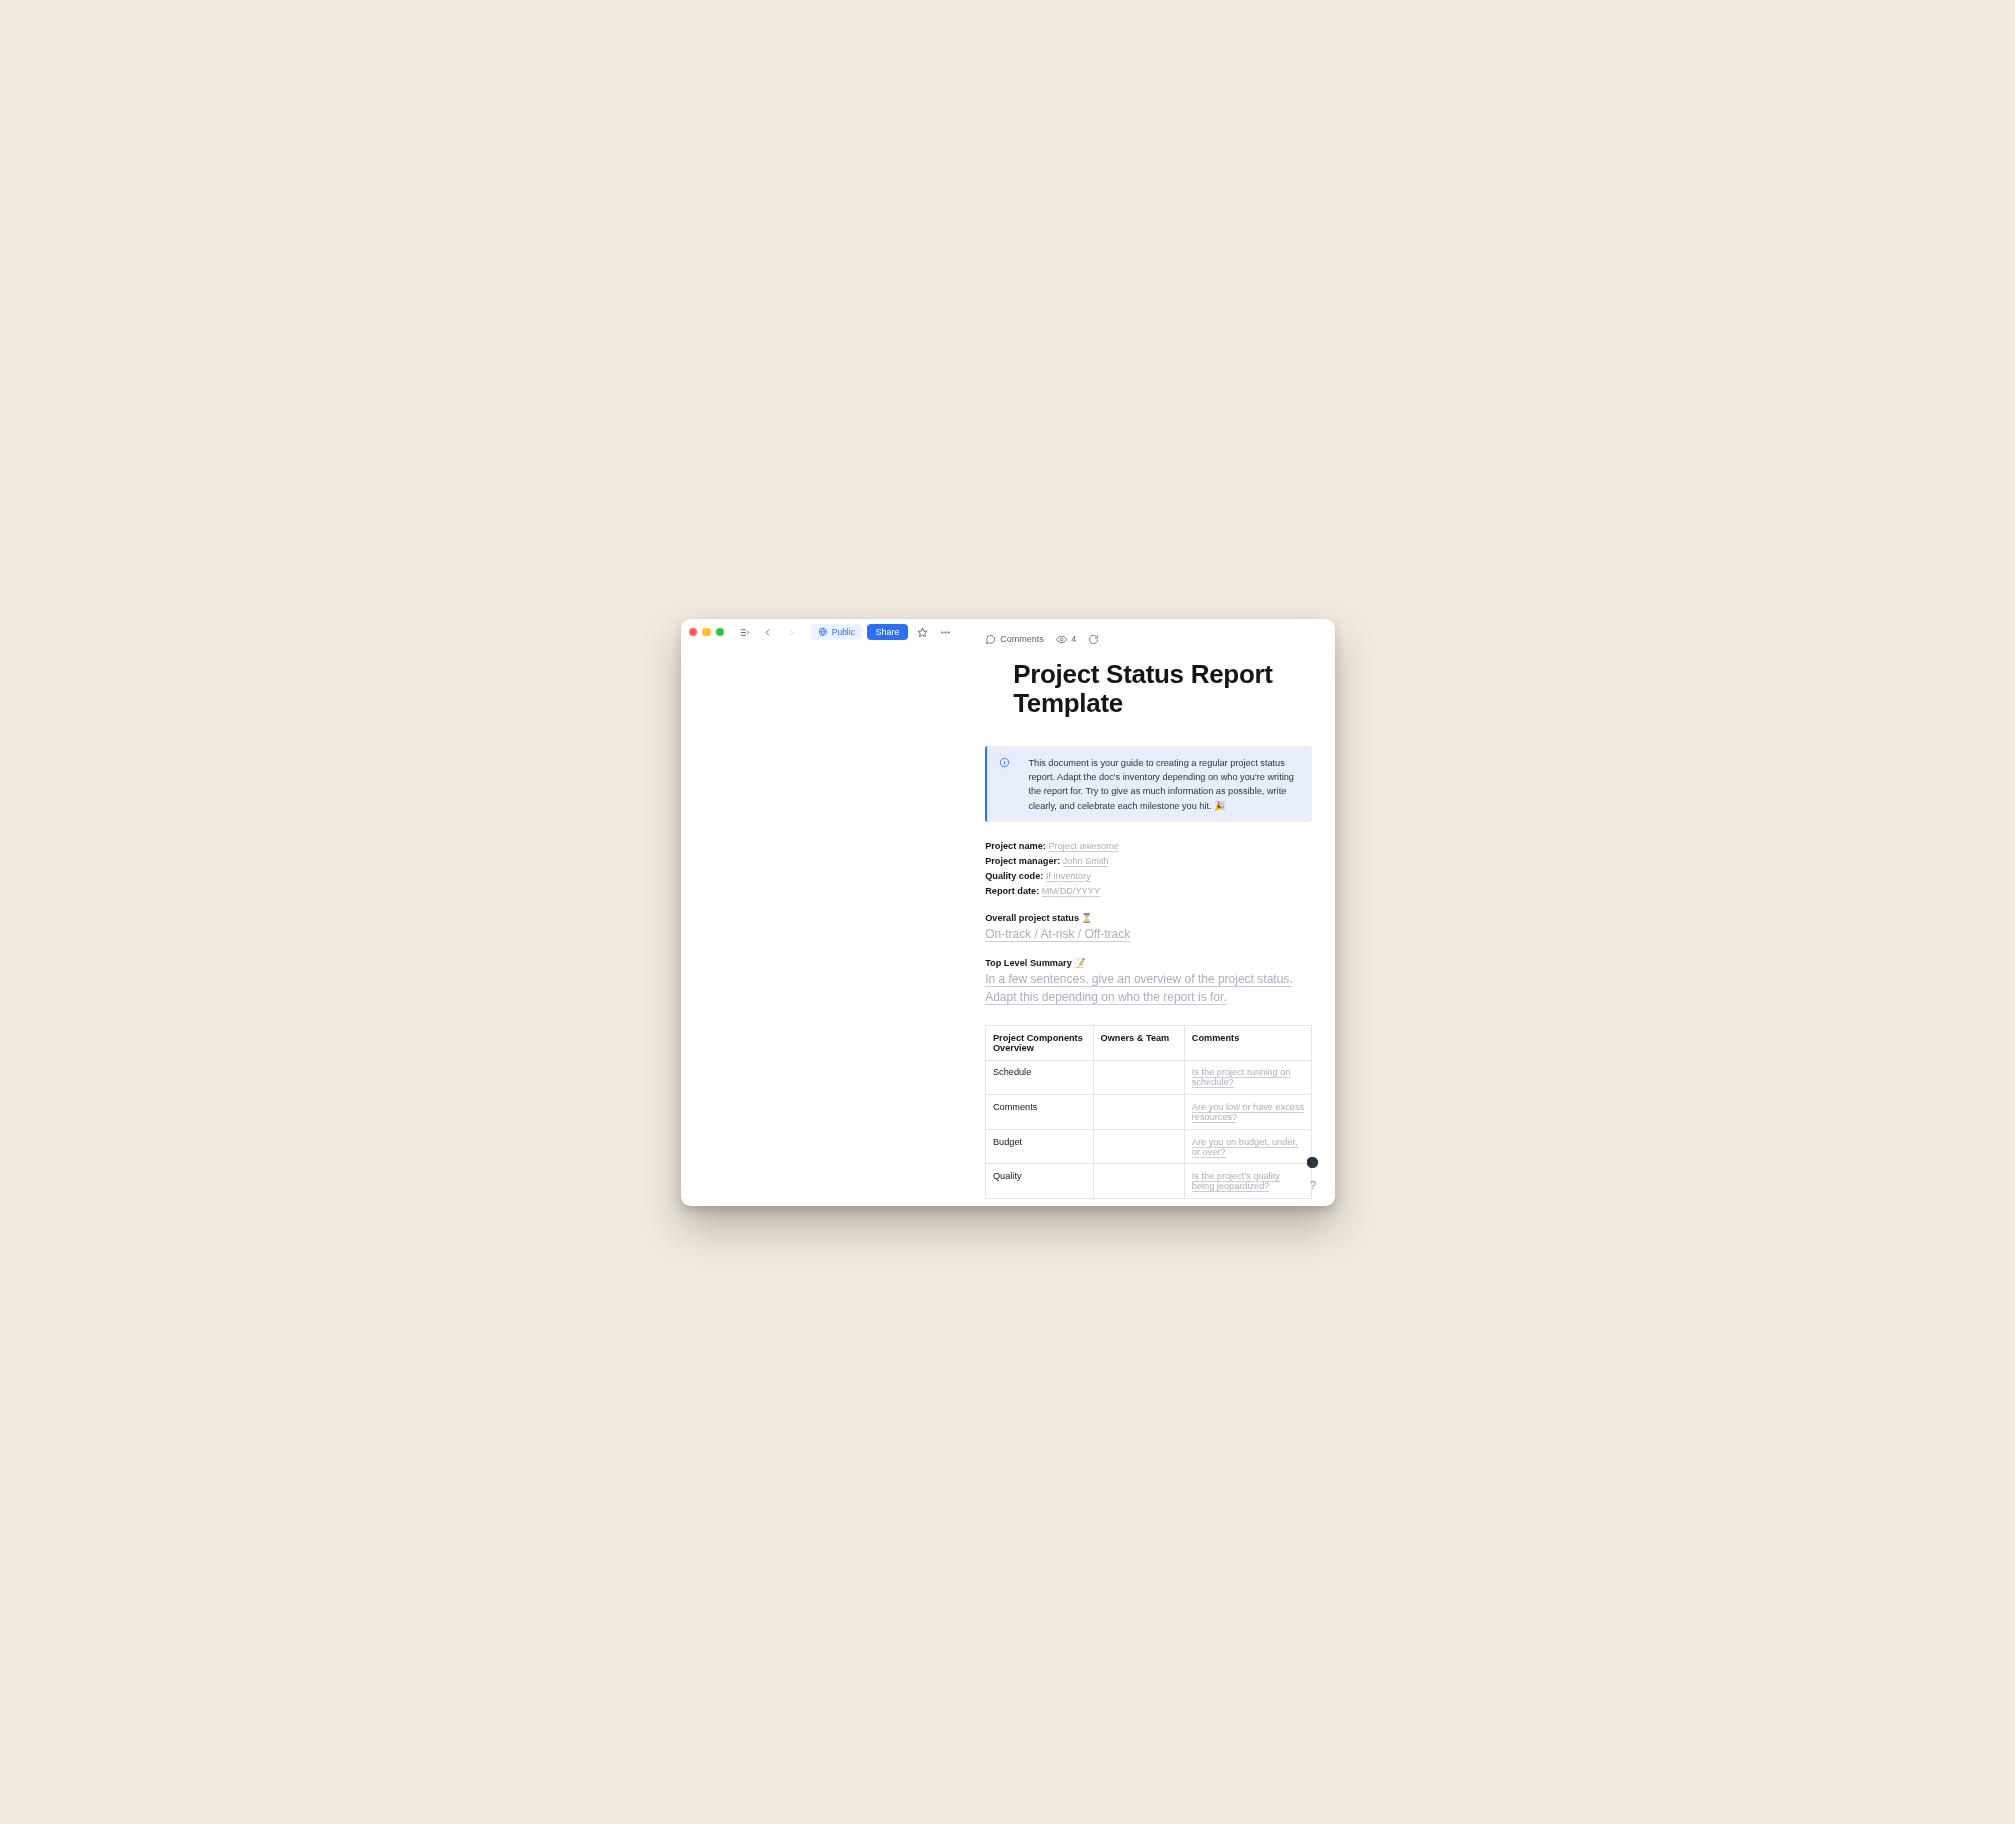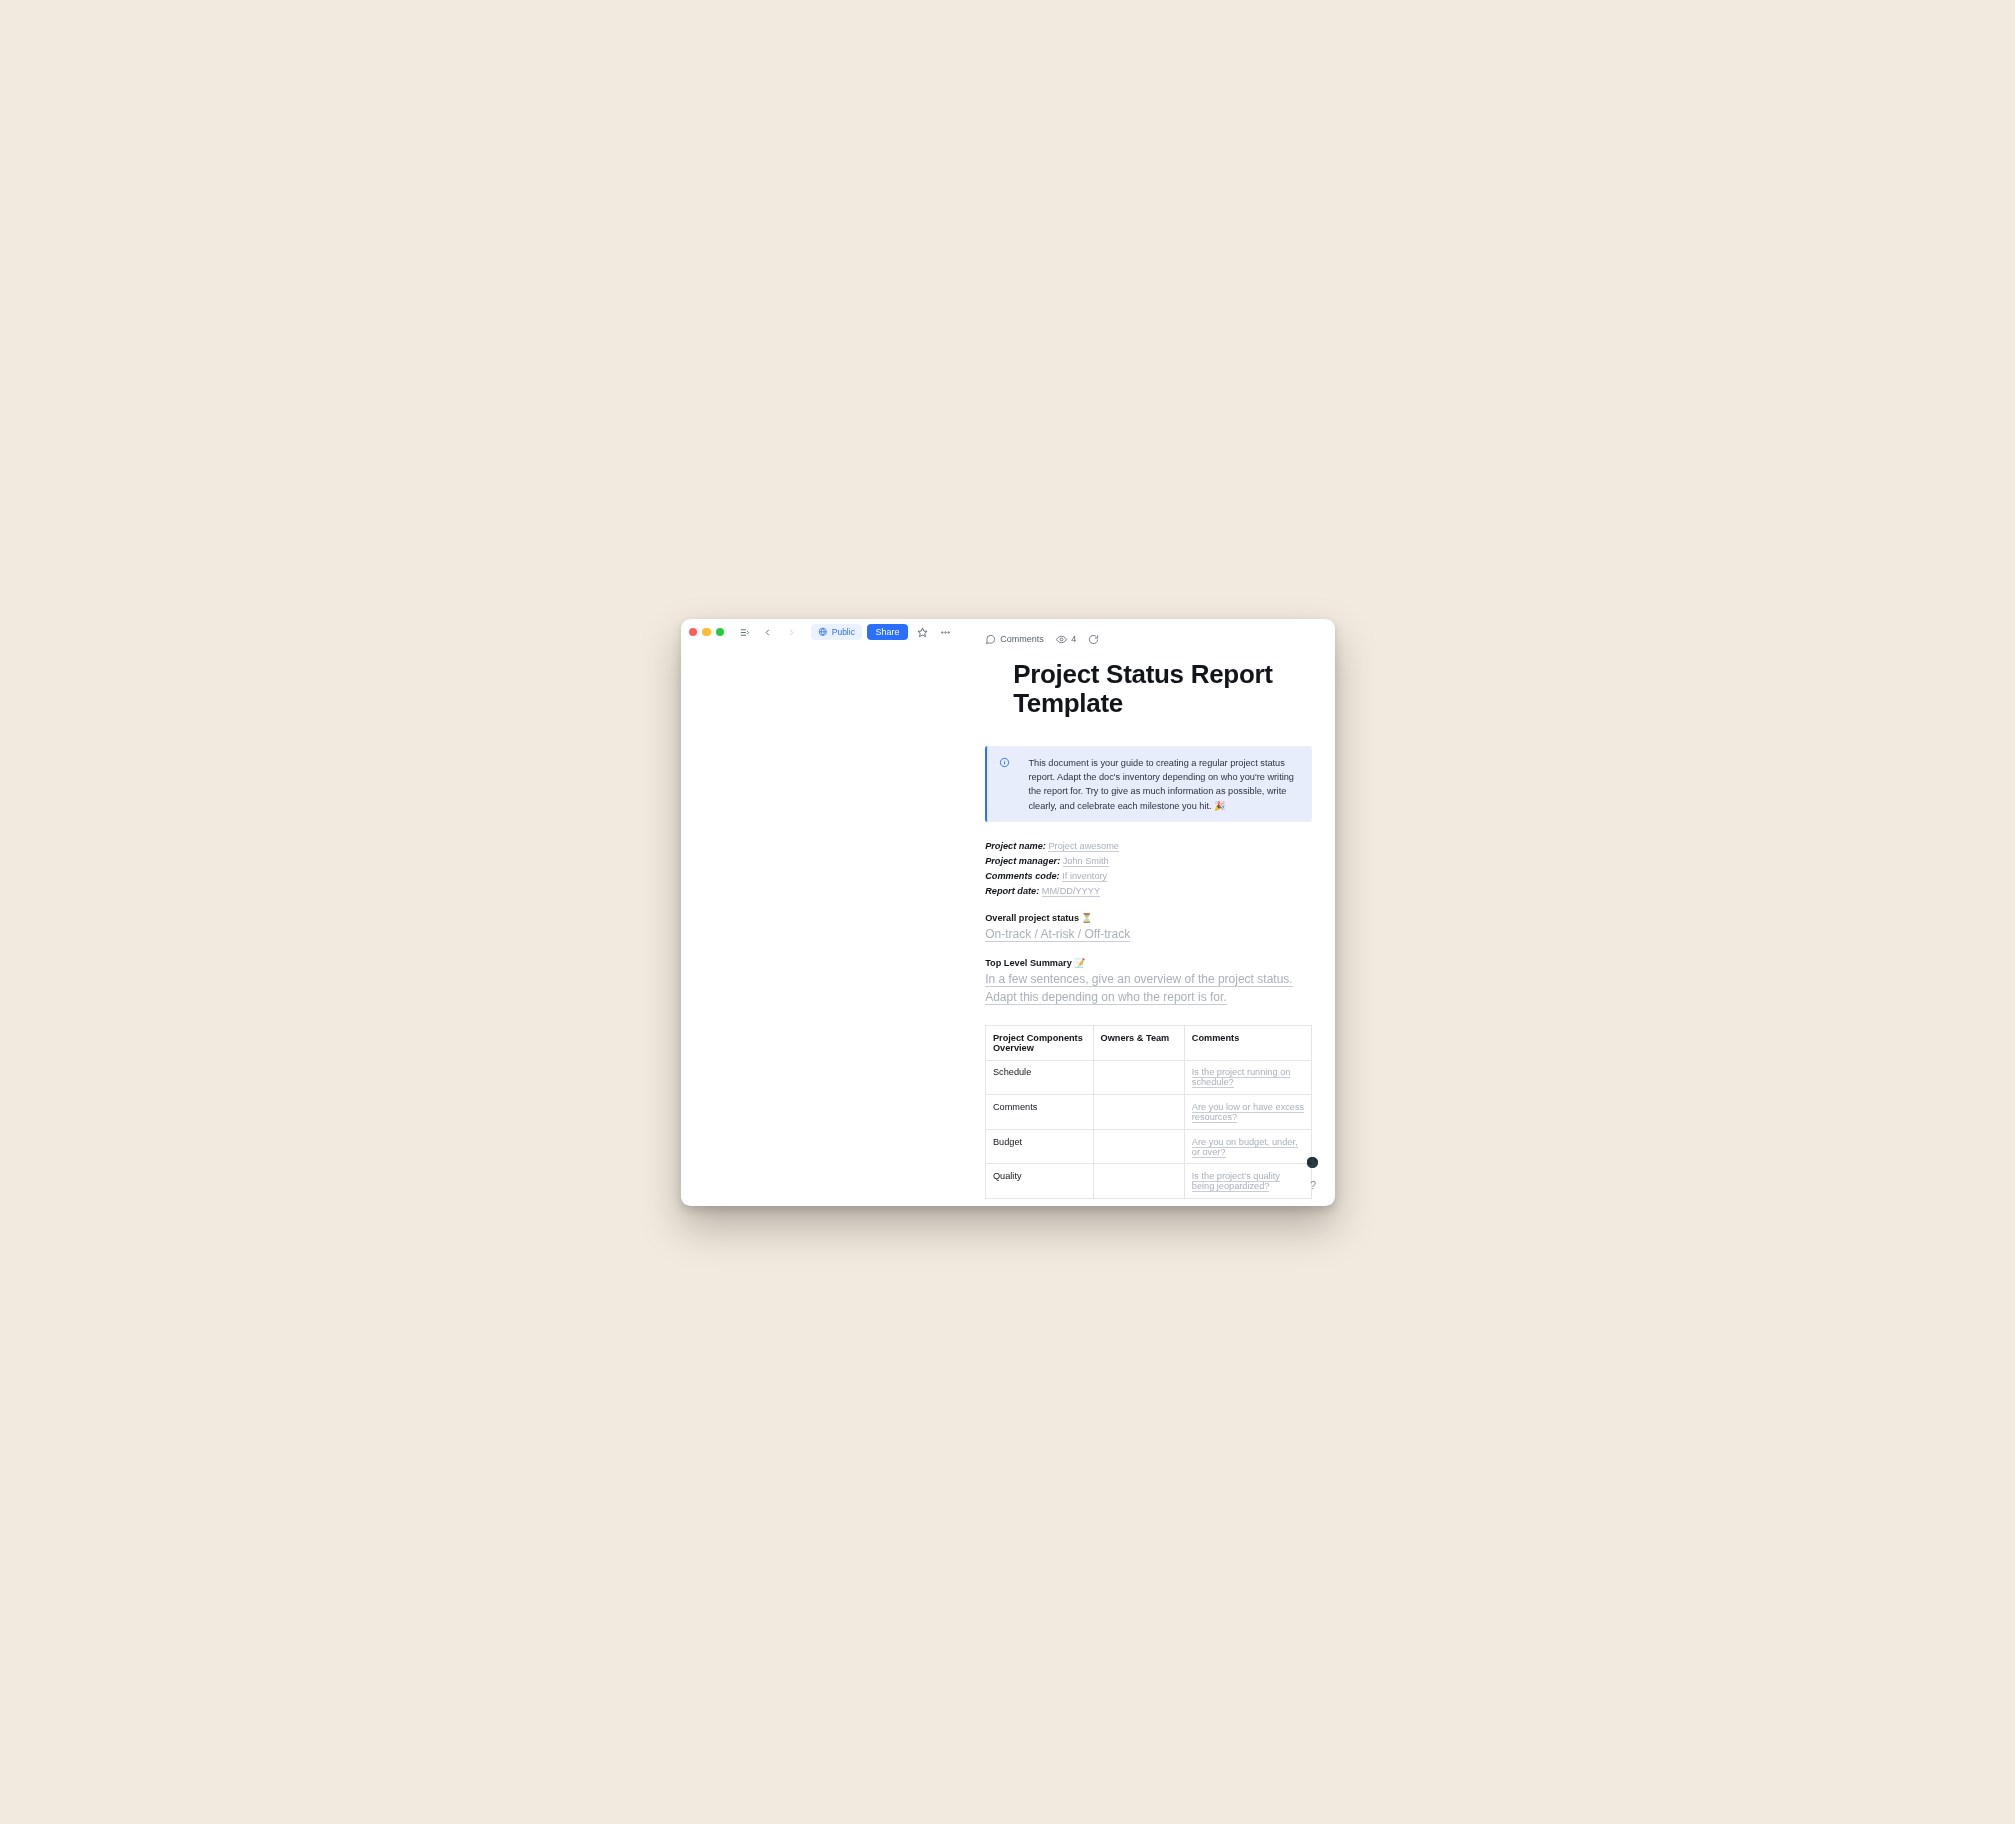--- a/index.html
+++ b/index.html
@@ -91,21 +91,21 @@
     border-radius: 2.7px;
     padding: 9.6px 12.3px;
     display: flex; gap: 18px;
     font-size: 9.2px; line-height: 1.55;
     color: #2a3340;
     margin-bottom: 16.4px;
   }
   .callout .info-icon { flex-shrink: 0; width:11px; height:11px; margin-top:0.7px; }
   .callout .info-icon svg { width:11px; height:11px; stroke:#2b6fff; fill:none; stroke-width:2; }
   .field-line { font-size: 9.2px; line-height: 1.55; margin-bottom: 0.7px; }
-  .field-line b { font-weight: 600; color:#12151a;font-style:italic; }
+  .field-line b { font-weight: 600; color:#12151a; }
   .placeholder {
     color: #a9b0bb;
     border-bottom: 0.7px solid #c9ced6;
     cursor: text;
   }
   .section-head {
     font-size: 9.2px; font-weight: 600; color:#12151a;
     margin-top: 13.7px;
   }
   .section-body { font-size: 12px; line-height:1.55; margin-top:2px; }
@@ -229,21 +229,21 @@
 
       <div class="field-line">
         <b>Project name:</b>
         <span class="placeholder">Project awesome </span>
       </div>
       <div class="field-line">
         <b>Project manager:</b>
         <span class="placeholder">John Smith</span>
       </div>
       <div class="field-line">
-        <b>Comments code:</b>
+        <b>Quality code:</b>
         <span class="placeholder">If inventory</span>
       </div>
       <div class="field-line">
         <b>Report date:</b>
         <span class="placeholder">MM/DD/YYYY</span>
       </div>
 
       <div class="section-head">Overall project status ⏳</div>
       <div class="section-body">
         <span class="placeholder">On-track / At-risk / Off-track</span>

